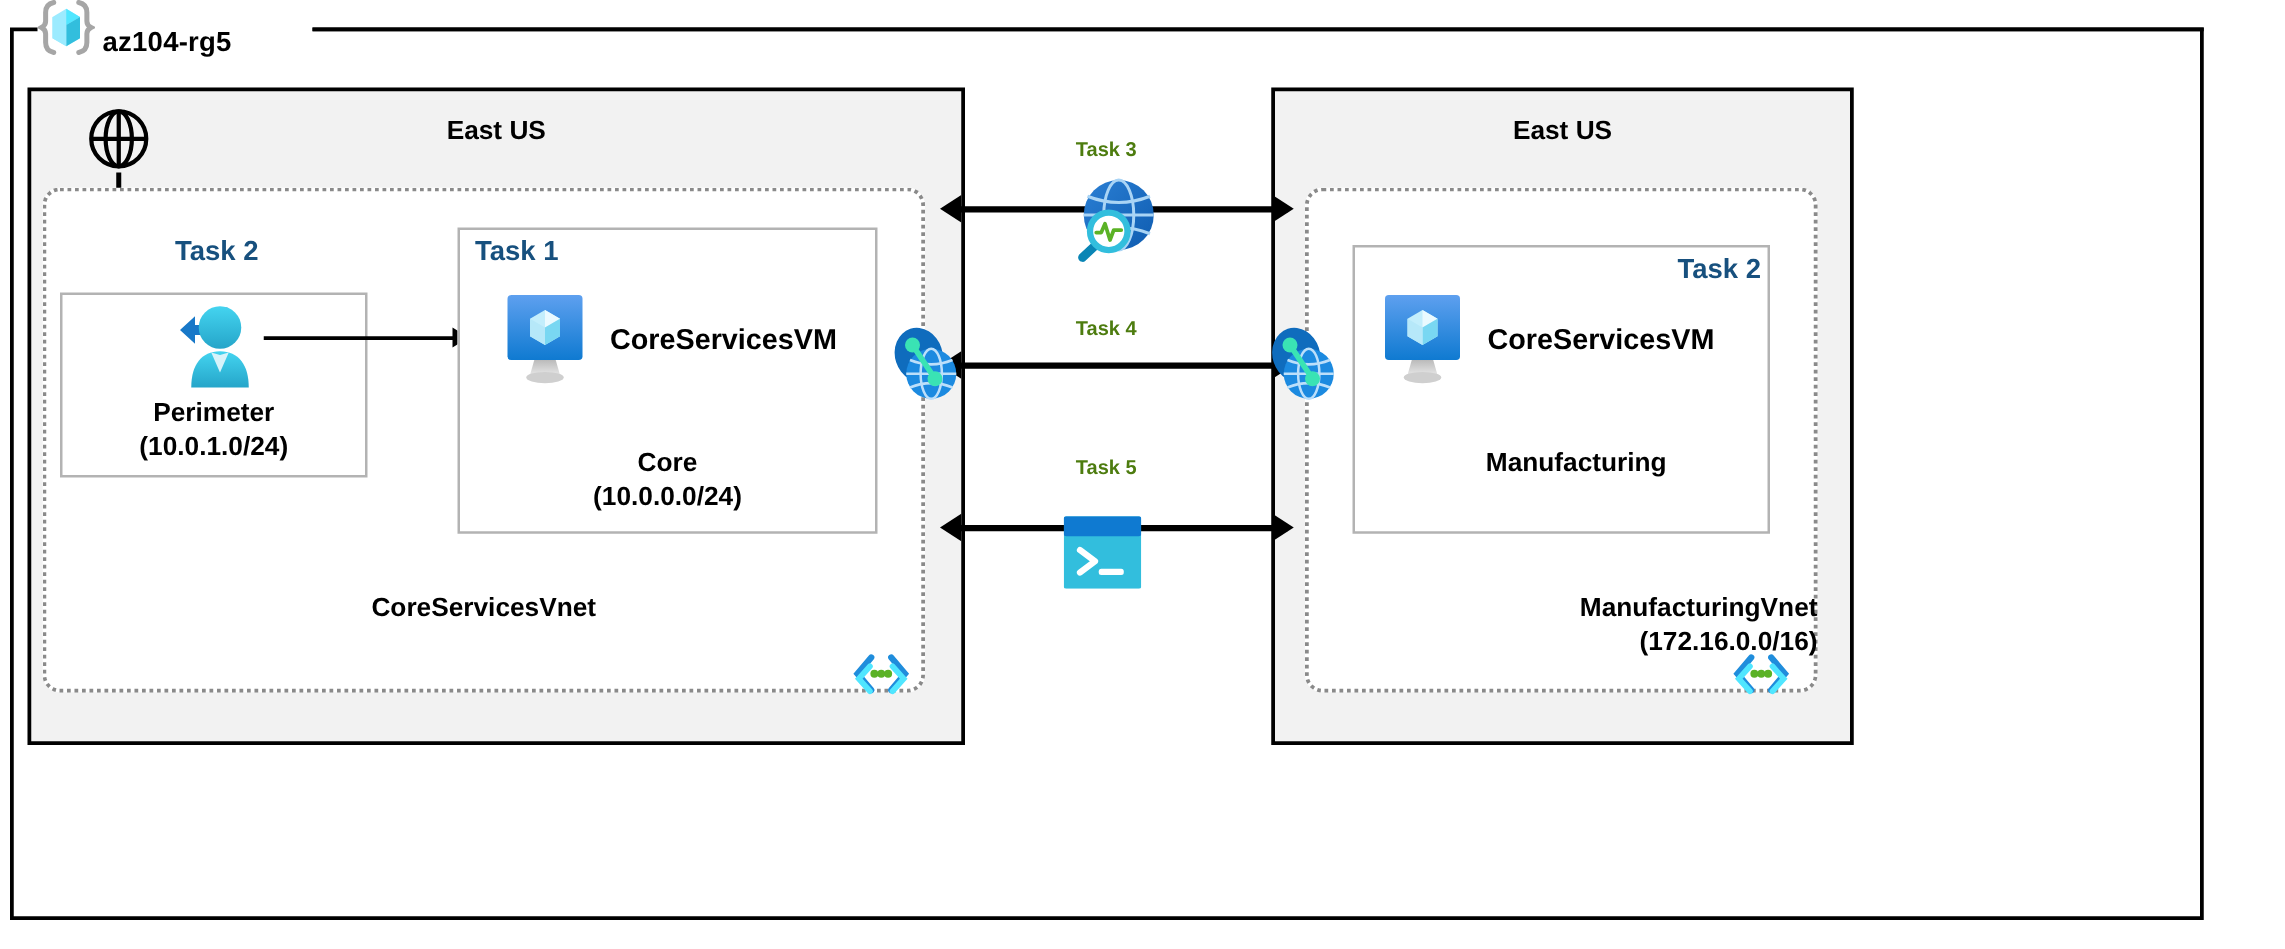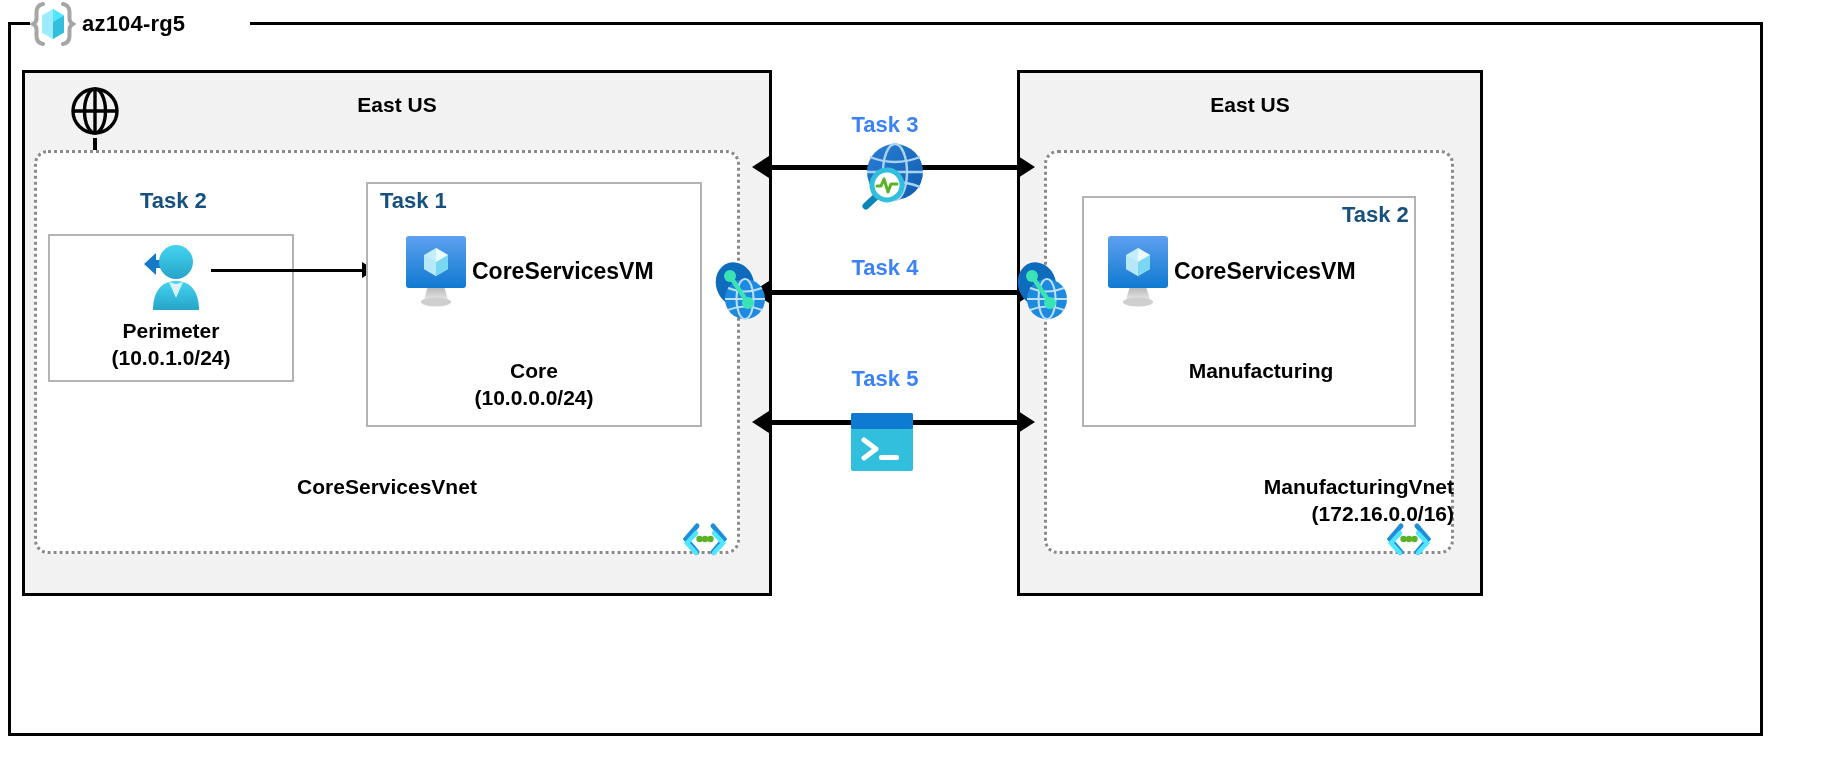--- a/index.html
+++ b/index.html
@@ -3,21 +3,21 @@
 <meta charset="utf-8">
 <style>
   html,body{margin:0;padding:0;background:#ffffff;}
   body{width:1828px;height:759px;font-family:"Liberation Sans",sans-serif;color:#000;}
   #stage{position:relative;width:1828px;height:759px;overflow:hidden;background:#fff;}
 
   
   #rg-frame{position:absolute;left:8px;top:22px;width:1755px;height:714px;
             border:3px solid #000;box-sizing:border-box;background:transparent;}
   #rg-title-mask{position:absolute;left:30px;top:4px;height:38px;width:220px;background:#fff;}
-  #rg-header{position:absolute;left:30px;top:3px;display:flex;align-items:center;gap:6px;height:42px;}
+  #rg-header{position:absolute;left:30px;top:3px;display:flex;align-items:flex-end;gap:6px;height:42px;}
   #rg-name{font-size:22px;font-weight:bold;letter-spacing:.2px;line-height:1;}
 
   
   .region{position:absolute;background:#f2f2f2;border:3px solid #000;box-sizing:border-box;}
   #region-left{left:22px;top:70px;width:750px;height:526px;}
   #region-right{left:1017px;top:70px;width:466px;height:526px;}
   .region-label{position:absolute;left:0;right:0;top:20px;text-align:center;
                 font-size:21px;font-weight:bold;}
 
   
@@ -35,38 +35,38 @@
   #subnet-perimeter{left:48px;top:234px;width:246px;height:148px;}
   #subnet-core{left:366px;top:182px;width:336px;height:245px;}
   #subnet-manu{left:1082px;top:196px;width:334px;height:231px;}
 
   .task-label{position:absolute;color:#17507e;font-size:22px;font-weight:bold;}
 
   .subnet-caption{position:absolute;left:0;right:0;text-align:center;font-size:21px;
                   font-weight:bold;line-height:1.28;}
 
   
-  .vm-row{position:absolute;display:flex;align-items:center;}
+  .vm-row{position:absolute;display:flex;align-items:center;gap:16px;}
   .vm-name{font-size:23px;font-weight:bold;white-space:nowrap;}
 
   
   .hline{position:absolute;height:5px;background:#000;}
   .vline{position:absolute;width:4px;background:#000;}
   .arrow-r{position:absolute;width:0;height:0;border-top:11px solid transparent;
            border-bottom:11px solid transparent;border-left:17px solid #000;}
   .arrow-l{position:absolute;width:0;height:0;border-top:11px solid transparent;
            border-bottom:11px solid transparent;border-right:17px solid #000;}
   .arrow-d{position:absolute;width:0;height:0;border-left:9px solid transparent;
            border-right:9px solid transparent;border-top:15px solid #000;}
   .thin-h{position:absolute;height:3px;background:#000;}
   .thin-arrow-r{position:absolute;width:0;height:0;border-top:8px solid transparent;
                 border-bottom:8px solid transparent;border-left:13px solid #000;}
 
   
-  .mid-task{position:absolute;color:#3b82f6;font-size:22px;font-weight:bold;text-align:center;}
+  .mid-task{position:absolute;color:#4d7c0f;font-size:16px;font-weight:bold;text-align:center;}
 
   
   .ico{position:absolute;}
 </style>
 </head>
 <body>
 
 <div id="stage">
 
   <div id="rg-frame"></div>

